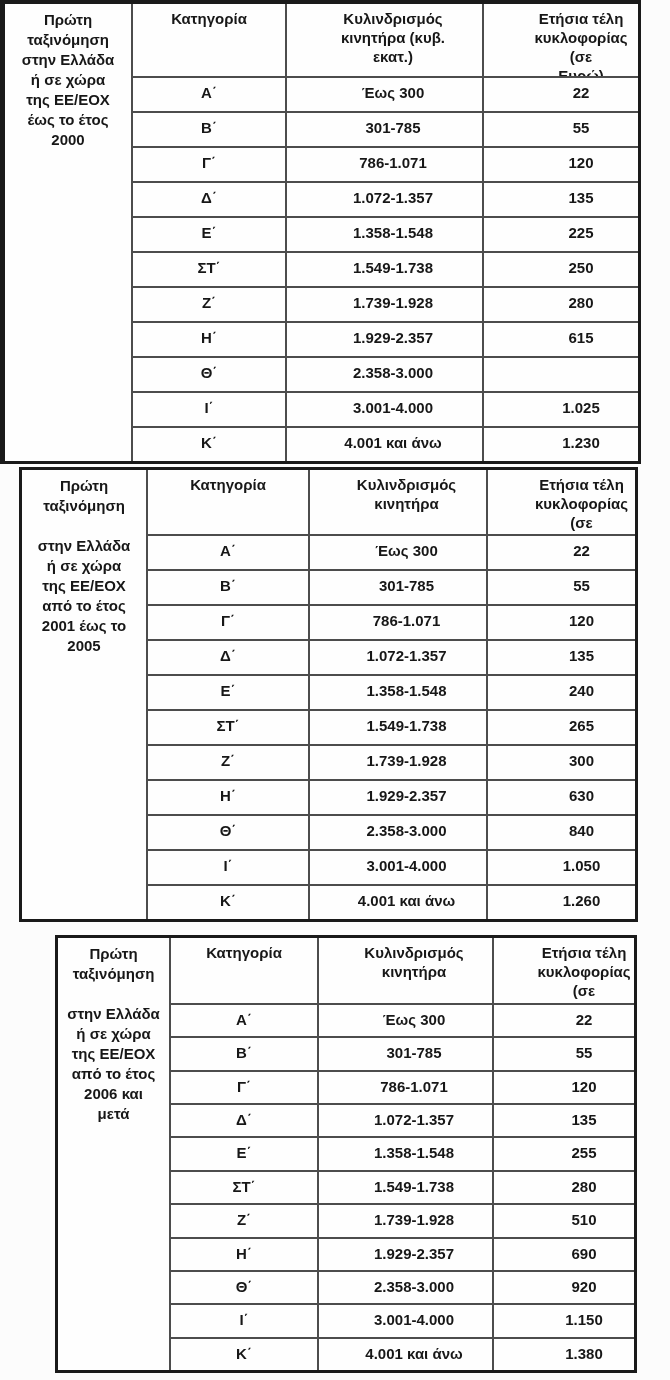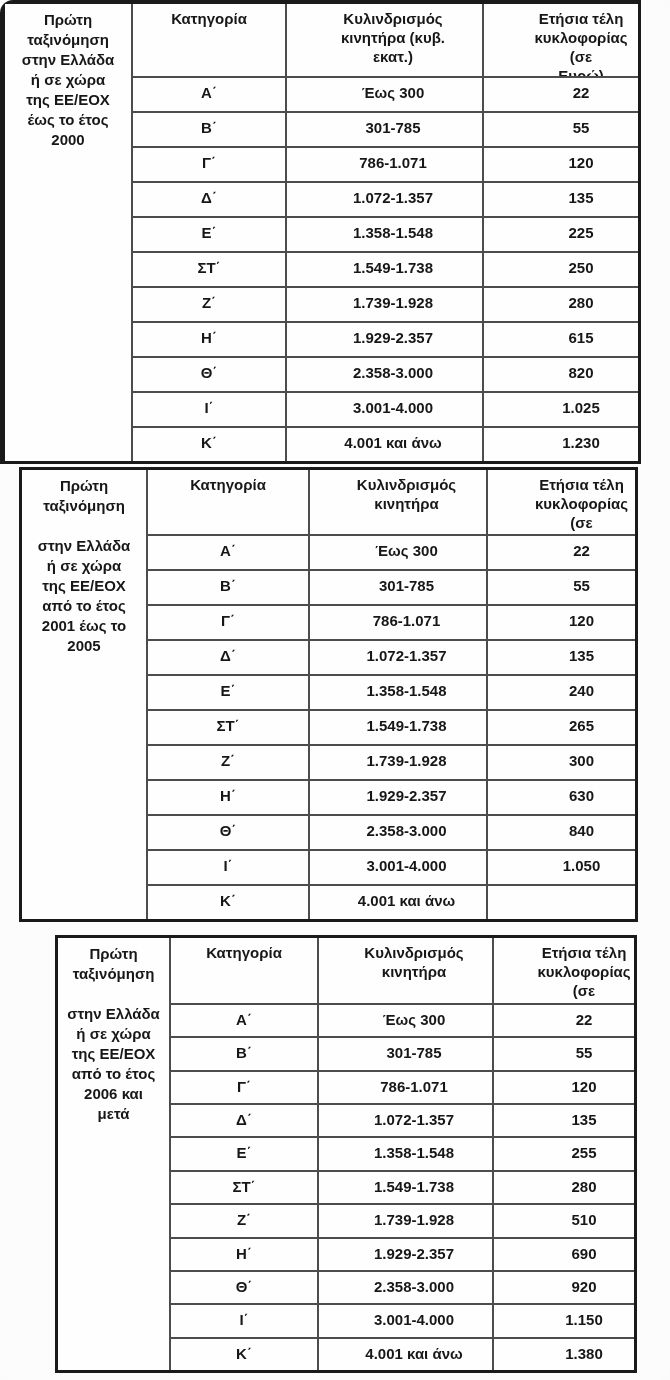--- a/index.html
+++ b/index.html
@@ -9,21 +9,20 @@
   }
   #canvas {
     position: relative;
     width: 670px;
     height: 1380px;
     overflow: hidden;
     background: #fcfcfc;
     font-family: "Liberation Sans", "DejaVu Sans", sans-serif;
     font-weight: 700;
     color: #171717;
-    border-radius: 13px;
     --line: #4c4c4c;
     --outer: #1a1a1a;
   }
   .tax-table {
     position: absolute;
     display: flex;
     box-sizing: border-box;
     border: 3px solid var(--outer);
     background: #fefefe;
   }
@@ -136,21 +135,20 @@
             <div class="cell c2">280</div>
           </div>
           <div class="data-row">
             <div class="cell c0">Η΄</div>
             <div class="cell c1">1.929-2.357</div>
             <div class="cell c2">615</div>
           </div>
           <div class="data-row">
             <div class="cell c0">Θ΄</div>
             <div class="cell c1">2.358-3.000</div>
-            <div class="cell c2">820</div>
           </div>
           <div class="data-row">
             <div class="cell c0">Ι΄</div>
             <div class="cell c1">3.001-4.000</div>
             <div class="cell c2">1.025</div>
           </div>
           <div class="data-row">
             <div class="cell c0">Κ΄</div>
             <div class="cell c1">4.001 και άνω</div>
             <div class="cell c2">1.230</div>
@@ -225,20 +223,21 @@
             <div class="cell c2">840</div>
           </div>
           <div class="data-row">
             <div class="cell c0">Ι΄</div>
             <div class="cell c1">3.001-4.000</div>
             <div class="cell c2">1.050</div>
           </div>
           <div class="data-row">
             <div class="cell c0">Κ΄</div>
             <div class="cell c1">4.001 και άνω</div>
+            <div class="cell c2">1.260</div>
           </div>
         </div>
     </div>
   </section>
 
   <section class="tax-table t3">
     <div class="side-cell">Πρώτη
 ταξινόμηση
 
 στην Ελλάδα

